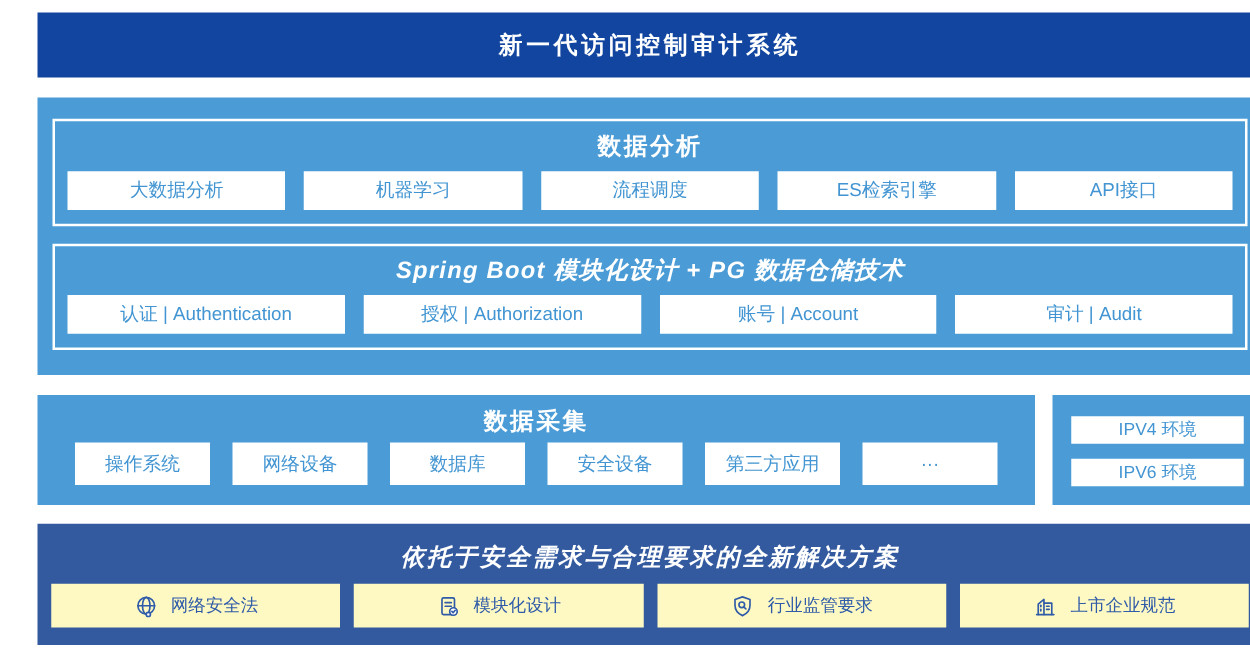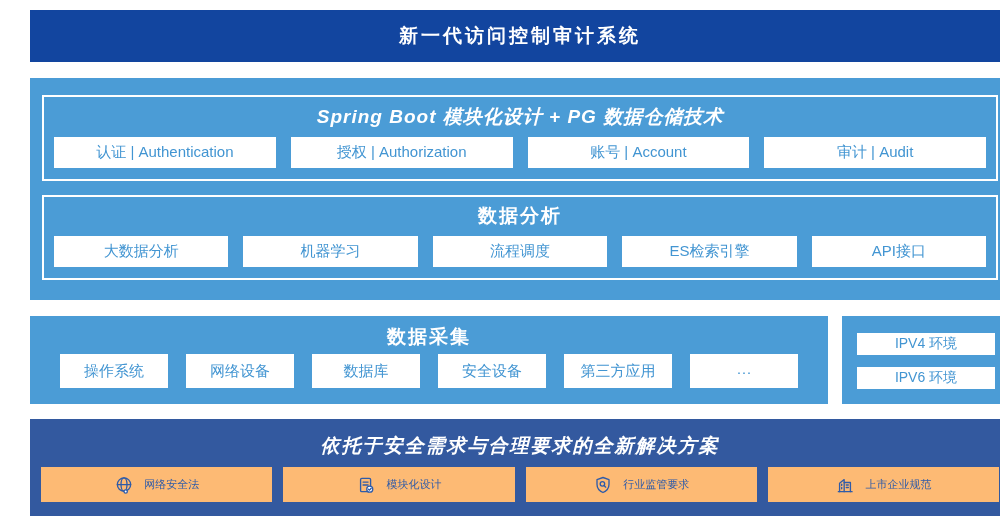--- a/index.html
+++ b/index.html
@@ -28,55 +28,55 @@
   .collection .white-box { height:34px; }
   .ipv { width:168px; flex:none; background:#4B9CD6; padding:17px 15px 15px;
          display:flex; flex-direction:column; gap:12px; }
   .ipv .white-box { height:22px; flex:1; font-size:14px; }
 
   
   .solution { height:97px; flex:none; background:#33599F; padding:6px 11px 14px;
               display:flex; flex-direction:column; }
   .solution .inner-title { letter-spacing:2px; }
   .solution-row { display:flex; gap:11px; flex:none; }
-  .solution-box { background:#fdba74; height:35px; flex:1; display:flex; align-items:center;
-                  justify-content:center; gap:10px; color:#2F5BA8; font-size:11px; white-space:nowrap; }
+  .solution-box { background:#fef9c3; height:35px; flex:1; display:flex; align-items:center;
+                  justify-content:center; gap:10px; color:#2F5BA8; font-size:14px; white-space:nowrap; }
   .icon { width:20px; height:20px; flex:none; display:flex; align-items:center; justify-content:center; }
   .icon svg { width:20px; height:20px; stroke:#2F5BA8; fill:none; stroke-width:1.6;
               stroke-linecap:round; stroke-linejoin:round; }
 </style>
 </head>
 <body>
 
 <div class="page">
 
   <div class="banner">
     <span>新一代访问控制审计系统</span>
   </div>
 
   <div class="platform">
 
     <div class="inner-box">
-      <div class="inner-title italic">Spring Boot 模块化设计 + PG 数据仓储技术</div>
-      <div class="box-row">
-        <div class="white-box">认证 | Authentication</div>
-        <div class="white-box">授权 | Authorization</div>
-        <div class="white-box">账号 | Account</div>
-        <div class="white-box">审计 | Audit</div>
-      </div>
-    </div>
-
-    <div class="inner-box">
       <div class="inner-title">数据分析</div>
       <div class="box-row">
         <div class="white-box">大数据分析</div>
         <div class="white-box">机器学习</div>
         <div class="white-box">流程调度</div>
         <div class="white-box">ES检索引擎</div>
         <div class="white-box">API接口</div>
+      </div>
+    </div>
+
+    <div class="inner-box">
+      <div class="inner-title italic">Spring Boot 模块化设计 + PG 数据仓储技术</div>
+      <div class="box-row">
+        <div class="white-box">认证 | Authentication</div>
+        <div class="white-box">授权 | Authorization</div>
+        <div class="white-box">账号 | Account</div>
+        <div class="white-box">审计 | Audit</div>
       </div>
     </div>
 
   </div>
 
   <div class="mid-row">
 
     <div class="collection">
       <div class="inner-title">数据采集</div>
       <div class="box-row">

